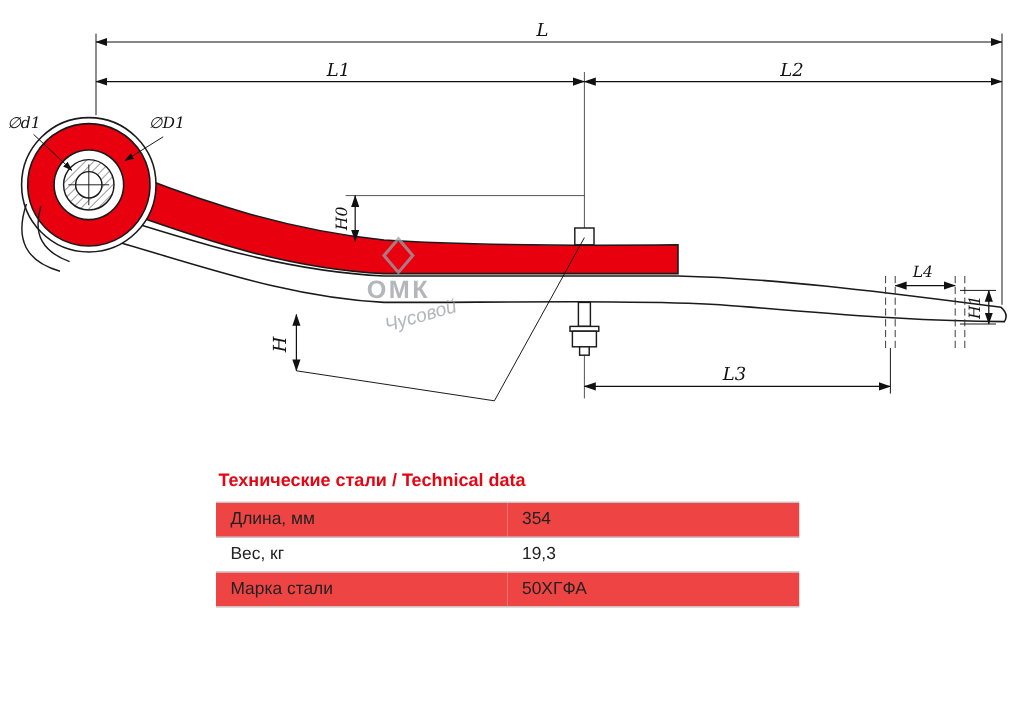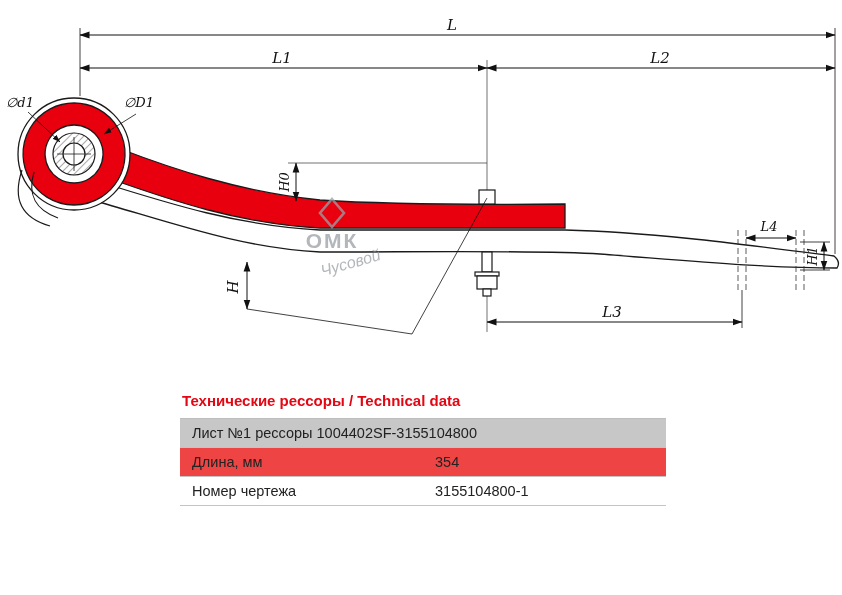--- a/index.html
+++ b/index.html
@@ -123,29 +123,30 @@
   </g>
 
   <g>
     <path d="M 332,199 L 344,213 L 332,227 L 320,213 Z" fill="none" stroke="#9aa0a5" stroke-width="2.6" opacity=".75"></path>
     <text class="wm wm-brand" x="332" y="248" text-anchor="middle">ОМК</text>
     <text class="wm wm-city" x="352" y="268" text-anchor="middle" transform="rotate(-16 352 268)">Чусовой</text>
   </g>
 </svg>
 
 <div class="table-wrap">
-  <div class="tbl-title">Технические рессоры / Technical data</div>
+  <div class="tbl-title">Технические стали / Technical data</div>
   <table class="tech">
     <tbody>
-      <tr class="hdr">
-        <td colspan="2">Лист №1 рессоры 1004402SF-3155104800</td>
-      </tr>
       <tr class="gray">
         <td>Длина, мм</td>
         <td class="val">354</td>
       </tr>
       <tr class="white">
-        <td>Номер чертежа</td>
-        <td class="val">3155104800-1</td>
+        <td>Вес, кг</td>
+        <td class="val">19,3</td>
+      </tr>
+      <tr class="gray">
+        <td>Марка стали</td>
+        <td class="val">50ХГФА</td>
       </tr>
     </tbody>
   </table>
 </div>
 
 </body></html>

